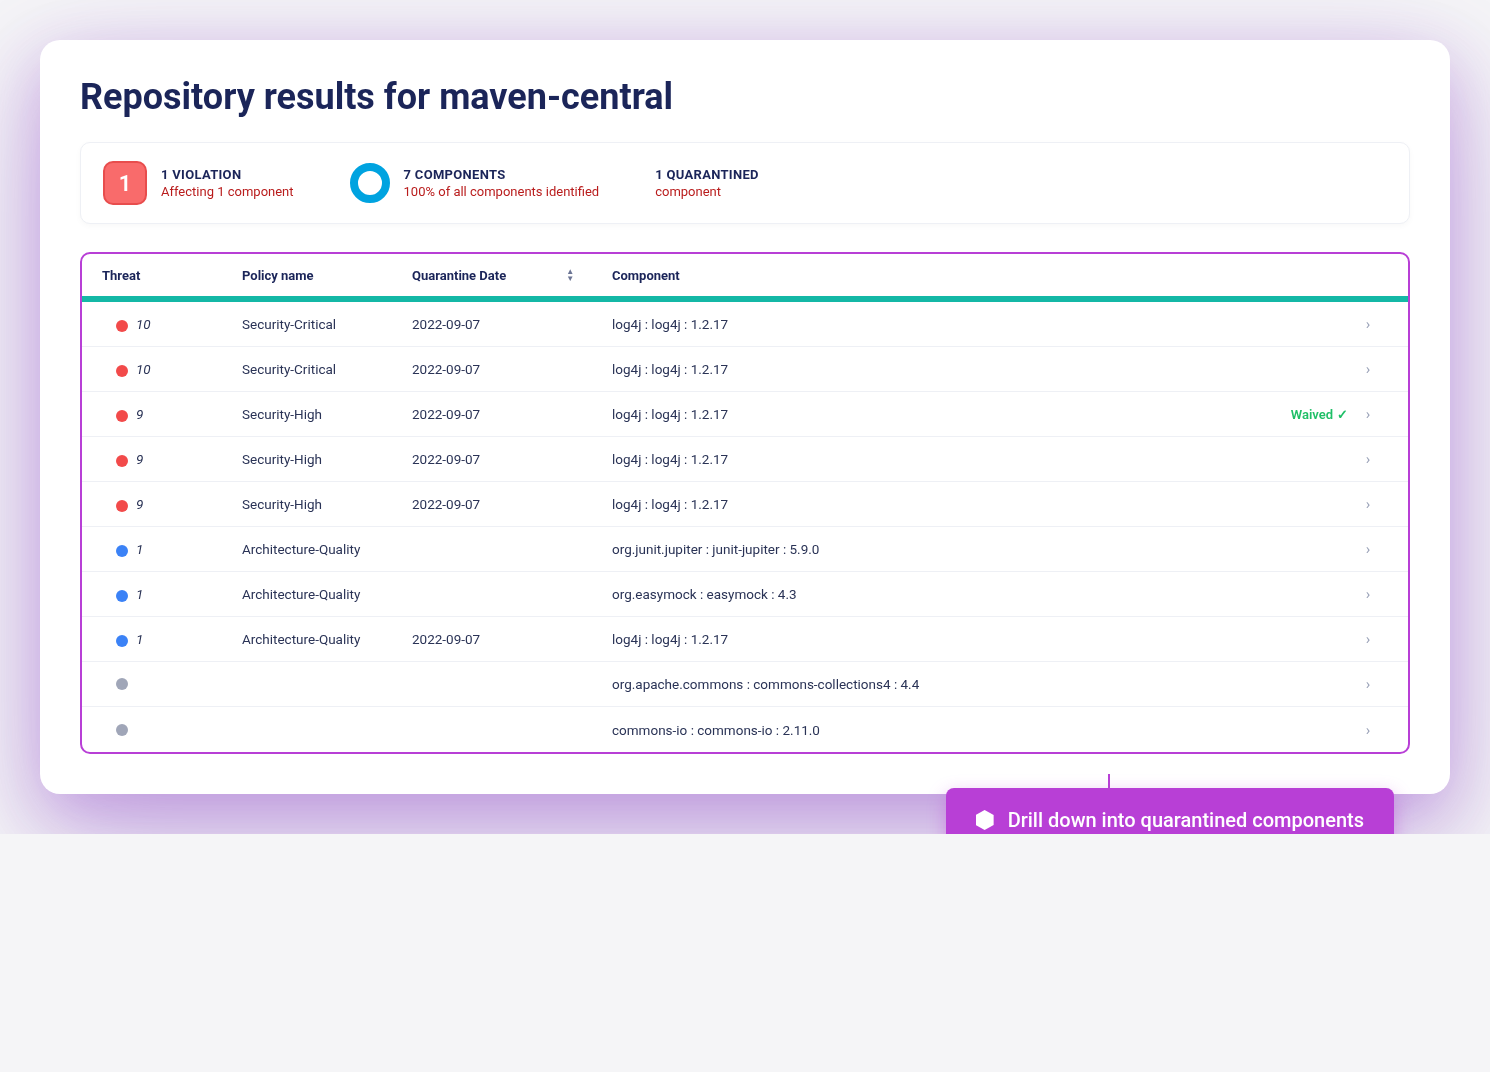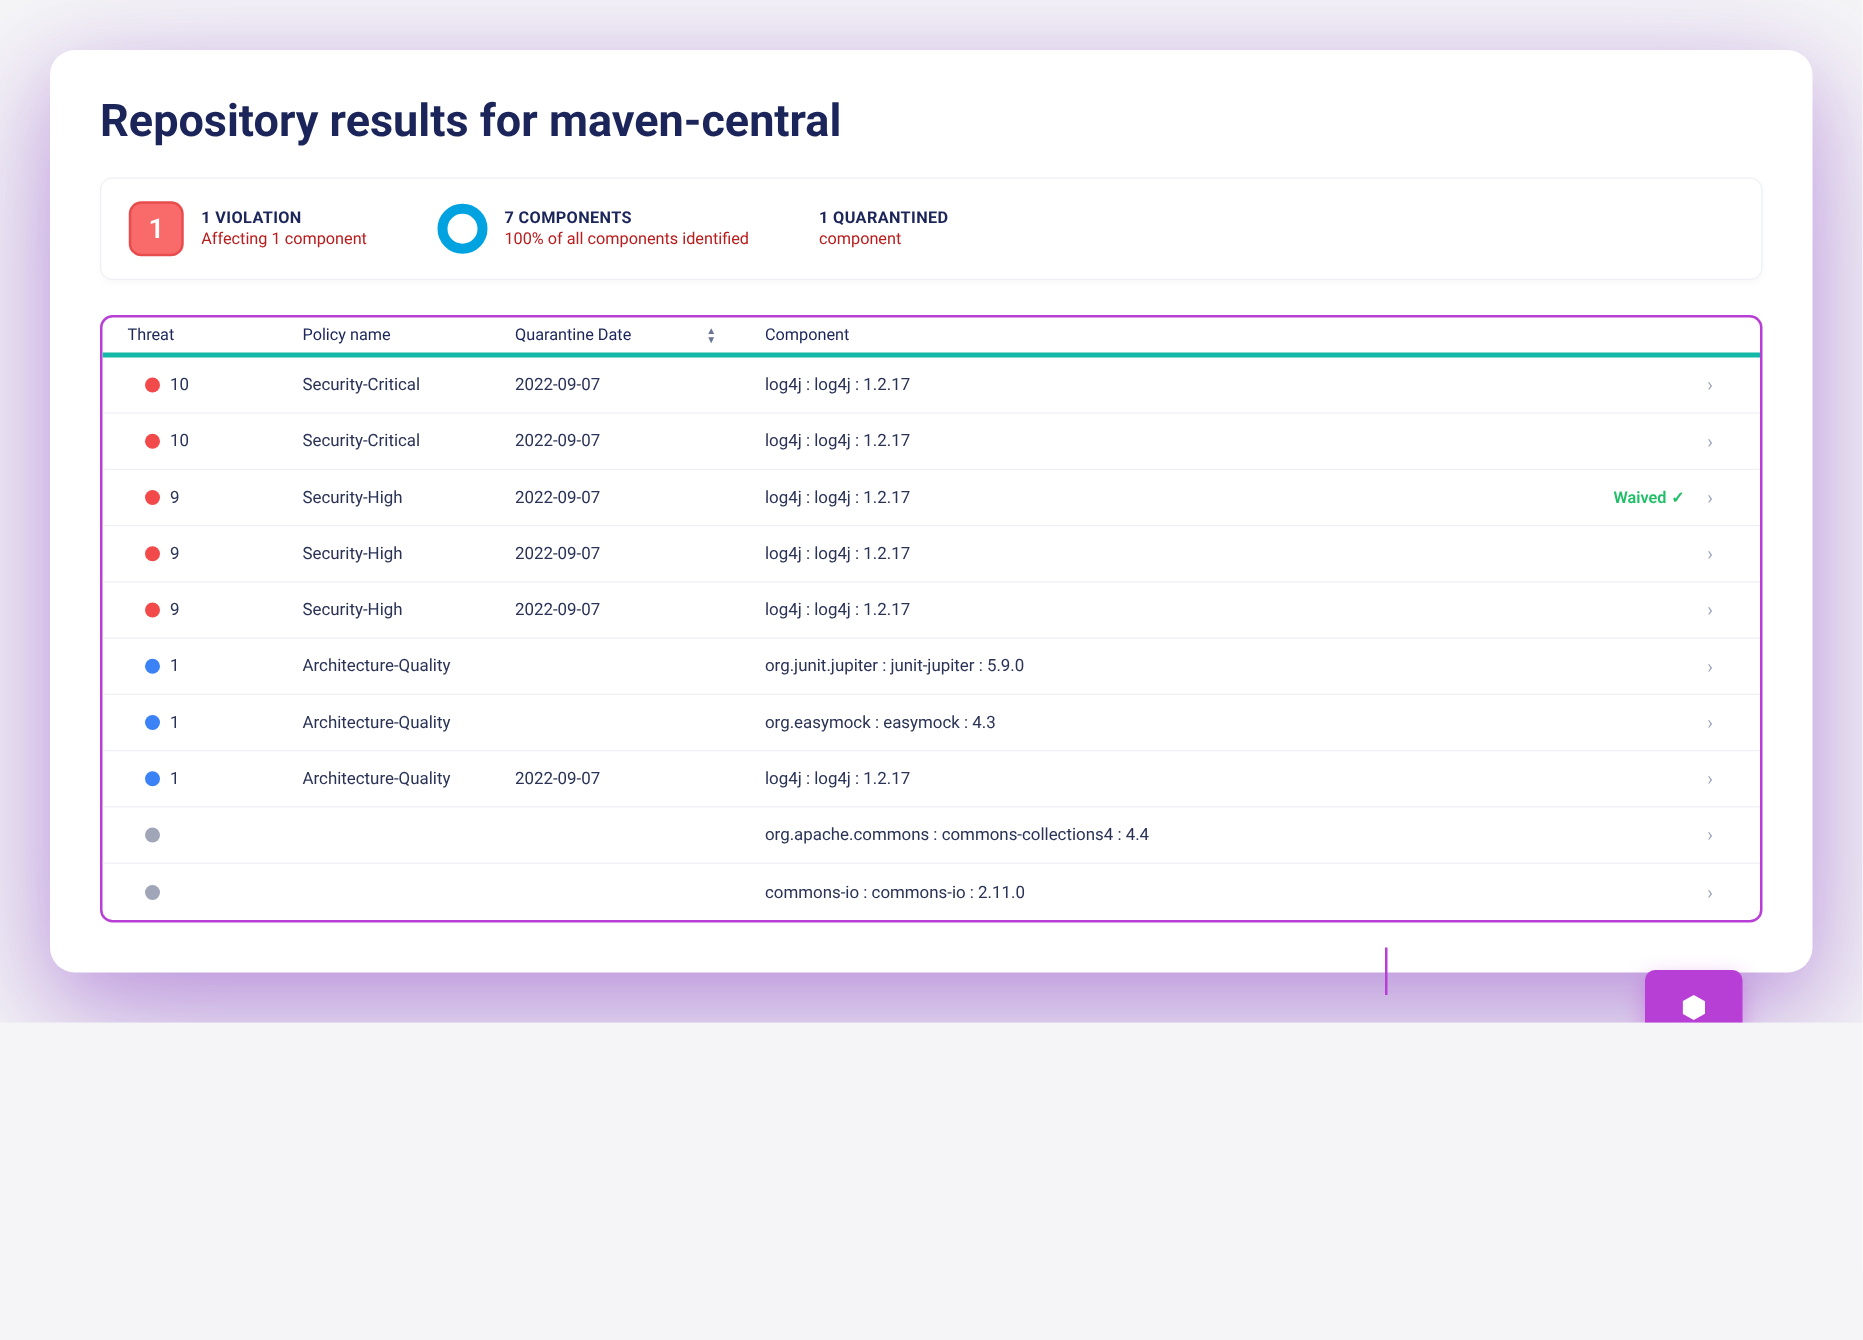--- a/index.html
+++ b/index.html
@@ -56,36 +56,36 @@
   border-radius: 10px;
   overflow: hidden;
 }
 .thead, .trow {
   display: grid;
   grid-template-columns: 140px 170px 200px 1fr 90px 40px;
   align-items: center;
   padding: 0 20px;
 }
 .thead {
-  height: 32px;
+  height: 48px;
   font-size: 13px;
-  font-weight: 400;
+  font-weight: 700;
   color: #1b2559;
-  border-bottom: 4px solid #14b8a6;
+  border-bottom: 6px solid #14b8a6;
 }
 .thead .sort { display: flex; align-items: center; gap: 60px; }
 .sort-icon { display: flex; flex-direction: column; gap: 0; color: #6b7494; font-size: 8px; line-height: 7px; }
 .trow {
   height: 45px;
   font-size: 13.5px;
   color: #2a3356;
   border-bottom: 1px solid #eef0f5;
 }
 .trow:last-child { border-bottom: none; }
-.threat { display: flex; align-items: center; gap: 8px; padding-left: 14px; }
+.threat { display: flex; align-items: flex-end; gap: 8px; padding-left: 14px; font-style: italic; }
 .dot { width: 12px; height: 12px; border-radius: 50%; display: inline-block; }
 .dot-red { background: #f24a4a; }
 .dot-blue { background: #3b82f6; }
 .dot-gray { background: #a0a6b8; }
 .waived { color: #1fbf67; font-weight: 600; font-size: 13px; display: flex; align-items: center; gap: 4px; justify-content: flex-end; }
 .chevron { color: #9aa2b8; font-size: 15px; text-align: center; }
 .callout {
   position: absolute;
   right: 56px;
   bottom: -58px;
@@ -271,14 +271,15 @@
           <div>commons-io : commons-io : 2.11.0</div>
           <div></div>
           <div class="chevron">›</div>
         </div>
       </div>
   </div>
 
   <div class="connector"></div>
   <div class="callout">
     <span class="hex"></span>
+    <span>Drill down into quarantined components</span>
   </div>
 </div>
 
 </body></html>

